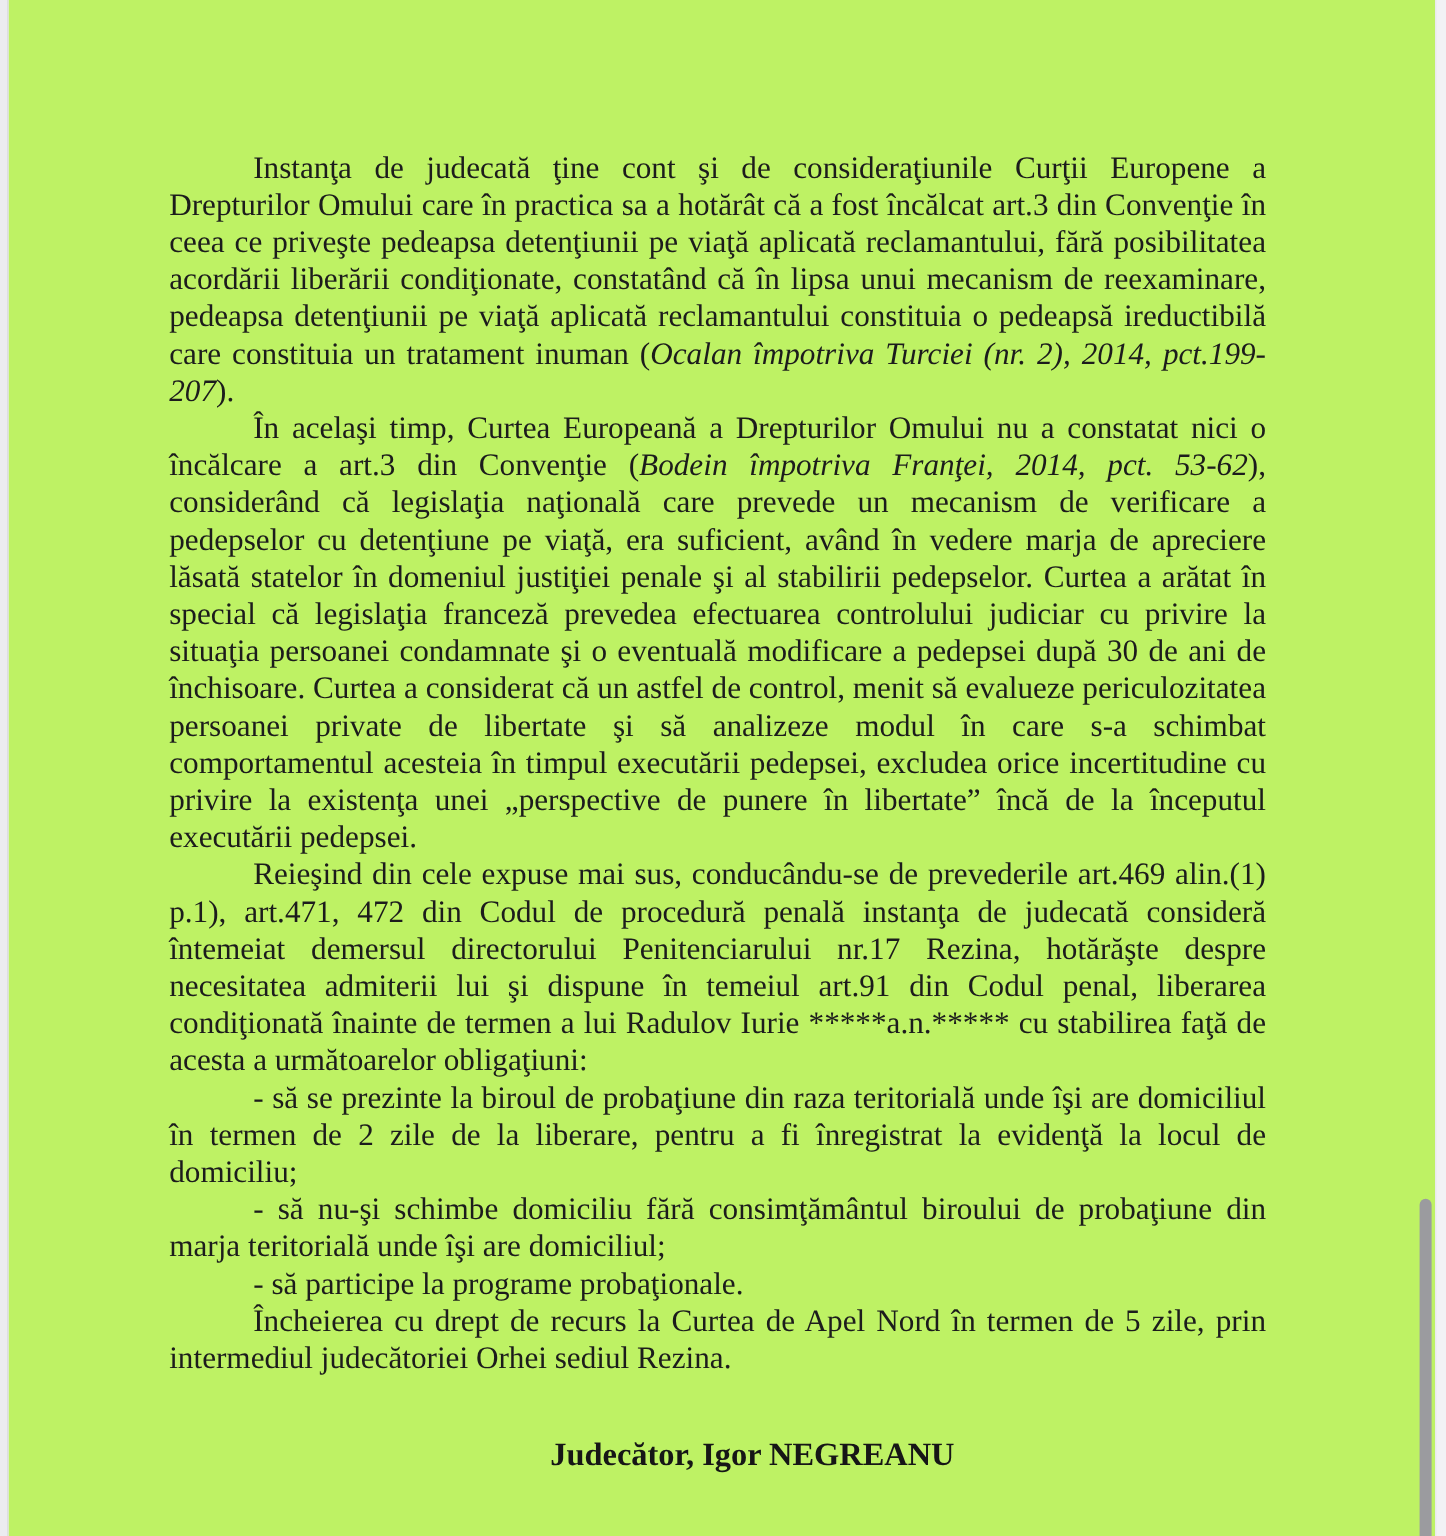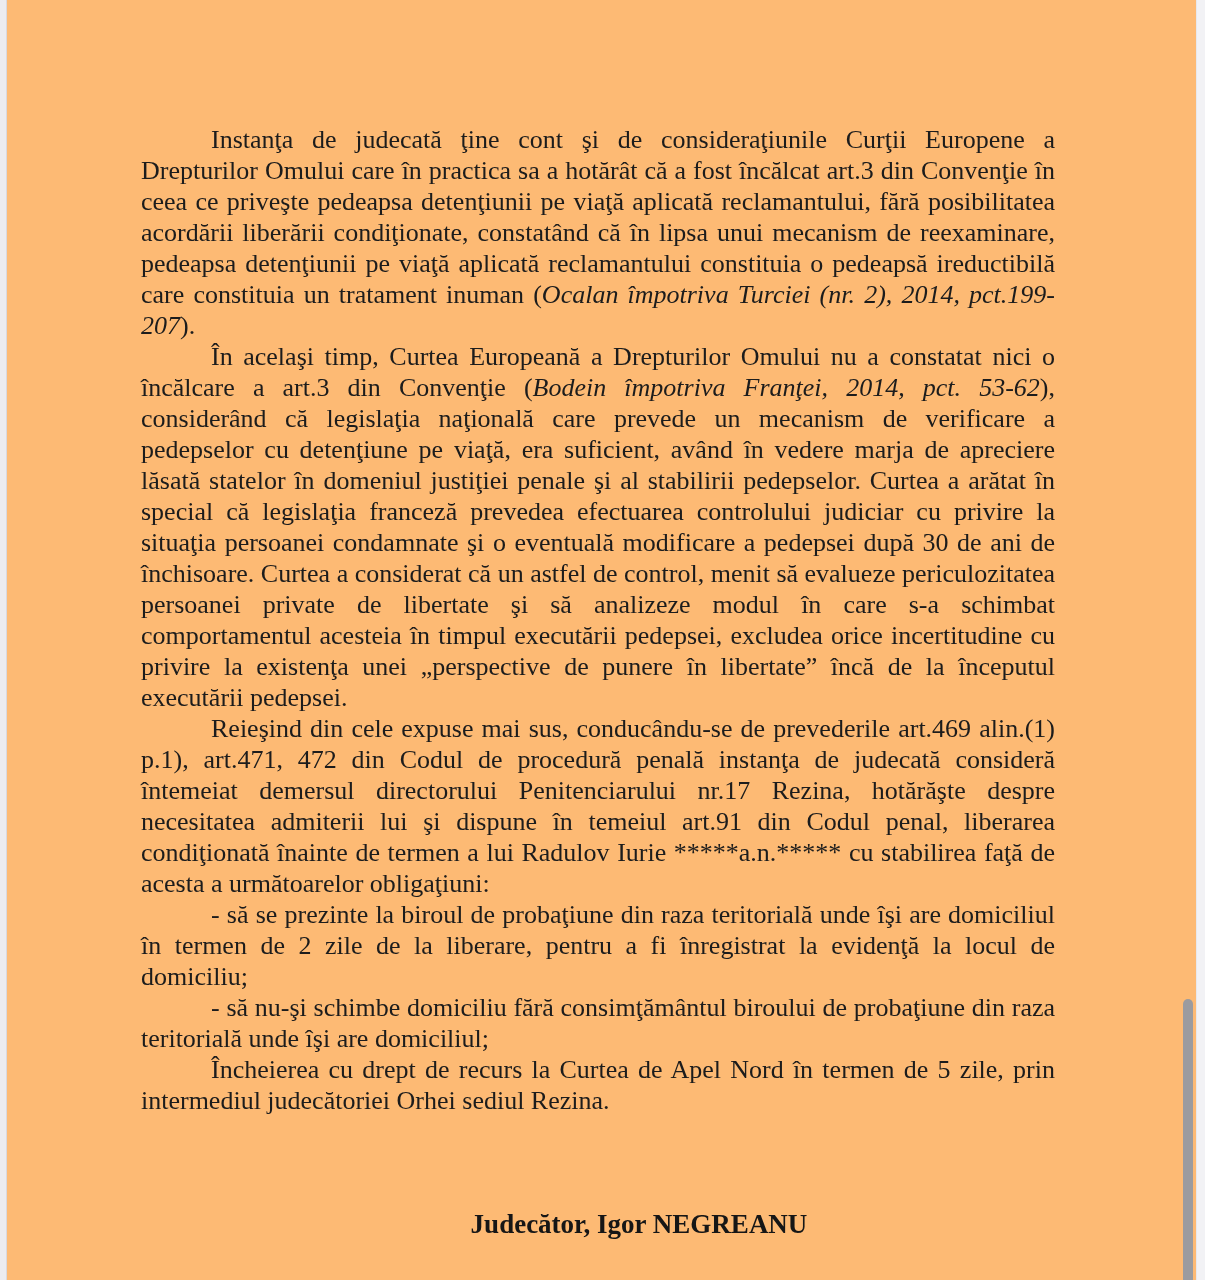--- a/index.html
+++ b/index.html
@@ -13,21 +13,21 @@
     background: #ffffff;
     overflow: hidden;
     font-family: "Liberation Serif", "DejaVu Serif", serif;
   }
   .page {
     position: absolute;
     left: 7px;
     top: 0;
     width: 1189px;
     height: 1280px;
-    background: #fdba74;
+    background: #bef264;
   }
   .left-edge {
     position: absolute;
     left: 0;
     top: 0;
     width: 6px;
     height: 1280px;
     background: #ececf0;
     border-right: 1px solid #d9d9df;
   }
@@ -55,21 +55,21 @@
     text-indent: 70px;
   }
   .italic {
     font-style: italic;
   }
   .signature {
     position: absolute;
     left: 134px;
     top: 1193px;
     width: 914px;
-    margin: 16px;
+    margin: 4px;
     padding-left: 50px;
     box-sizing: border-box;
     text-align: center;
     font-weight: bold;
     font-size: 27px;
     color: #161616;
   }
   .scrollbar-thumb {
     position: absolute;
     left: 1183px;
@@ -83,21 +83,22 @@
 </style>
 </head>
 <body>
 
 <div class="page">
   <div class="text-block">
       <p class="para"><span>Instanţa de judecată ţine cont şi de consideraţiunile Curţii Europene a Drepturilor Omului care în practica sa a hotărât că a fost încălcat art.3 din Convenţie în ceea ce priveşte pedeapsa detenţiunii pe viaţă aplicată reclamantului, fără posibilitatea acordării liberării condiţionate, constatând că în lipsa unui mecanism de reexaminare, pedeapsa detenţiunii pe viaţă aplicată reclamantului constituia o pedeapsă ireductibilă care constituia un tratament inuman (</span><span class="italic">Ocalan împotriva Turciei (nr. 2), 2014, pct.199-207</span><span>).</span></p>
       <p class="para"><span>În acelaşi timp, Curtea Europeană a Drepturilor Omului nu a constatat nici o încălcare a art.3 din Convenţie (</span><span class="italic">Bodein împotriva Franţei, 2014, pct. 53-62</span><span>), considerând că legislaţia naţională care prevede un mecanism de verificare a pedepselor cu detenţiune pe viaţă, era suficient, având în vedere marja de apreciere lăsată statelor în domeniul justiţiei penale şi al stabilirii pedepselor. Curtea a arătat în special că legislaţia franceză prevedea efectuarea controlului judiciar cu privire la situaţia persoanei condamnate şi o eventuală modificare a pedepsei după 30 de ani de închisoare. Curtea a considerat că un astfel de control, menit să evalueze periculozitatea persoanei private de libertate şi să analizeze modul în care s-a schimbat comportamentul acesteia în timpul executării pedepsei, excludea orice incertitudine cu privire la existenţa unei „perspective de punere în libertate” încă de la începutul executării pedepsei.</span></p>
       <p class="para"><span>Reieşind din cele expuse mai sus, conducându-se de prevederile art.469 alin.(1) p.1), art.471, 472 din Codul de procedură penală instanţa de judecată consideră întemeiat demersul directorului Penitenciarului nr.17 Rezina, hotărăşte despre necesitatea admiterii lui şi dispune în temeiul art.91 din Codul penal, liberarea condiţionată înainte de termen a lui Radulov Iurie *****a.n.***** cu stabilirea faţă de acesta a următoarelor obligaţiuni:</span></p>
       <p class="para"><span>- să se prezinte la biroul de probaţiune din raza teritorială unde îşi are domiciliul în termen de 2 zile de la liberare, pentru a fi înregistrat la evidenţă la locul de domiciliu;</span></p>
-      <p class="para"><span>- să nu-şi schimbe domiciliu fără consimţământul biroului de probaţiune din raza teritorială unde îşi are domiciliul;</span></p>
+      <p class="para"><span>- să nu-şi schimbe domiciliu fără consimţământul biroului de probaţiune din marja teritorială unde îşi are domiciliul;</span></p>
+      <p class="para"><span>- să participe la programe probaţionale.</span></p>
       <p class="para"><span>Încheierea cu drept de recurs la Curtea de Apel Nord în termen de 5 zile, prin intermediul judecătoriei Orhei sediul Rezina.</span></p>
     </div>
   <p class="signature">Judecător, Igor NEGREANU</p>
 </div>
 
 <div class="left-edge"></div>
 <div class="right-edge"></div>
 <div class="scrollbar-thumb"></div>
 
 </body></html>

